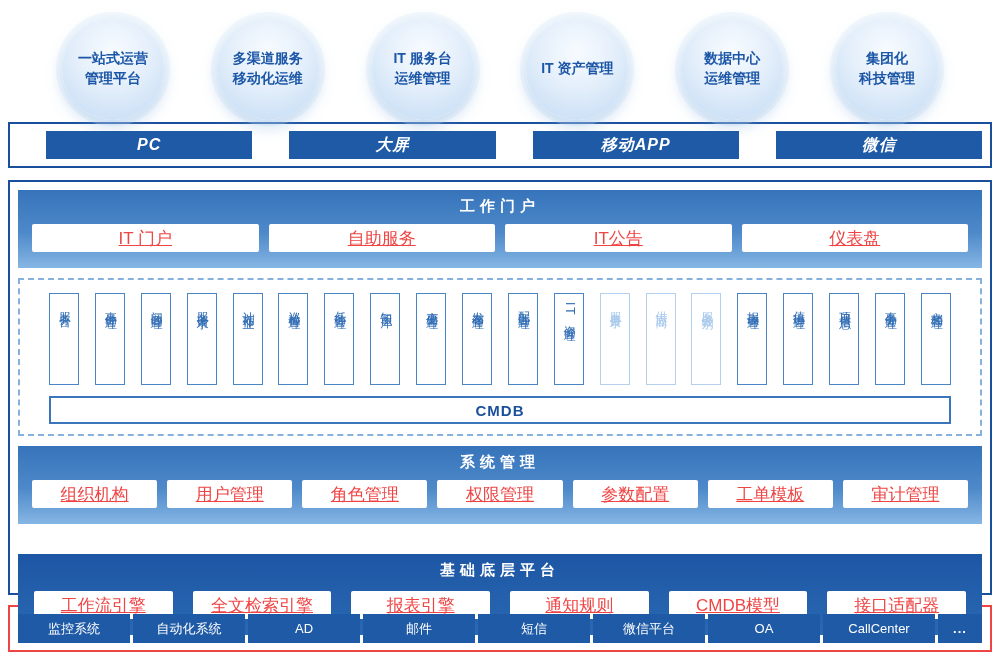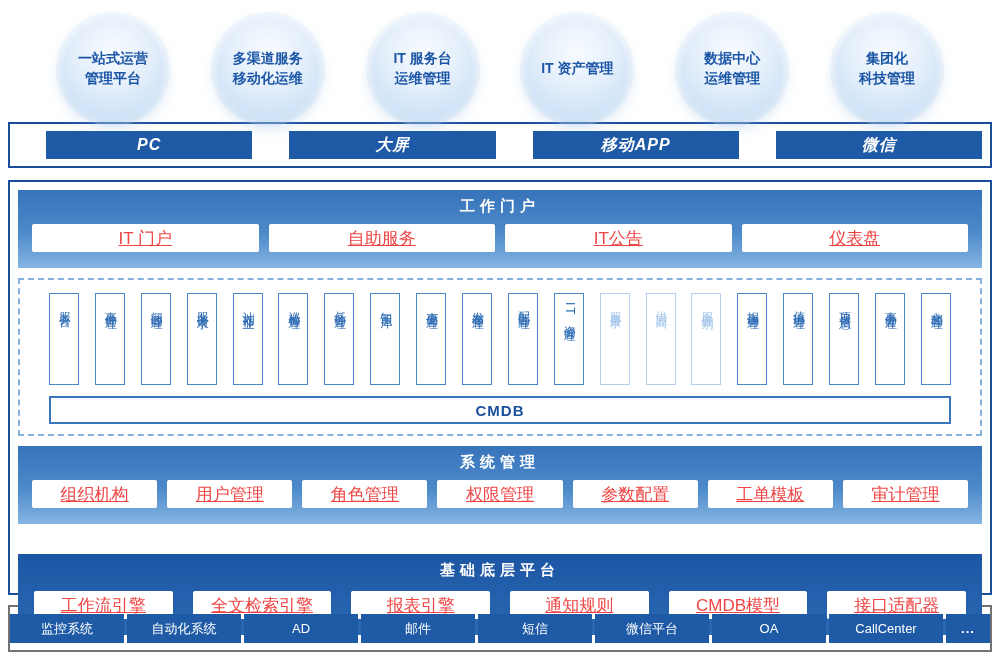--- a/index.html
+++ b/index.html
@@ -47,21 +47,21 @@
     color: #2f6cb4; font-size: 12px; letter-spacing: 2px; line-height: 26px; padding-top: 8px;
   }
   .module.faded { border-color: #b3d0ee; color: #a9c9ec; }
   .cmdb {
     margin: 11px 14px 0; height: 28px; background: #ffffff; border: 2px solid #3b76bc;
     display: flex; align-items: center; justify-content: center;
     color: #1a4f9c; font-weight: bold; font-size: 15px; letter-spacing: 1px; text-align: center;
   }
 
   
-  .integrations { margin: 10px 8px 0; border: 2px solid #737373; height: 47px; padding: 7px 0; display: flex; gap: 3px; background: #fff; }
+  .integrations { margin: 10px 8px 0; border: 2px solid #ef4444; height: 47px; padding: 7px 8px; display: flex; gap: 3px; background: #fff; }
   .integration {
     flex: 1; background: #1e5aa6; color: #ffffff; font-size: 13px;
     display: flex; align-items: center; justify-content: center;
   }
   .integration.small { flex: 0 0 44px; font-weight: bold; letter-spacing: 1px; }
 </style>
 </head>
 <body>
 
 <div class="page">

